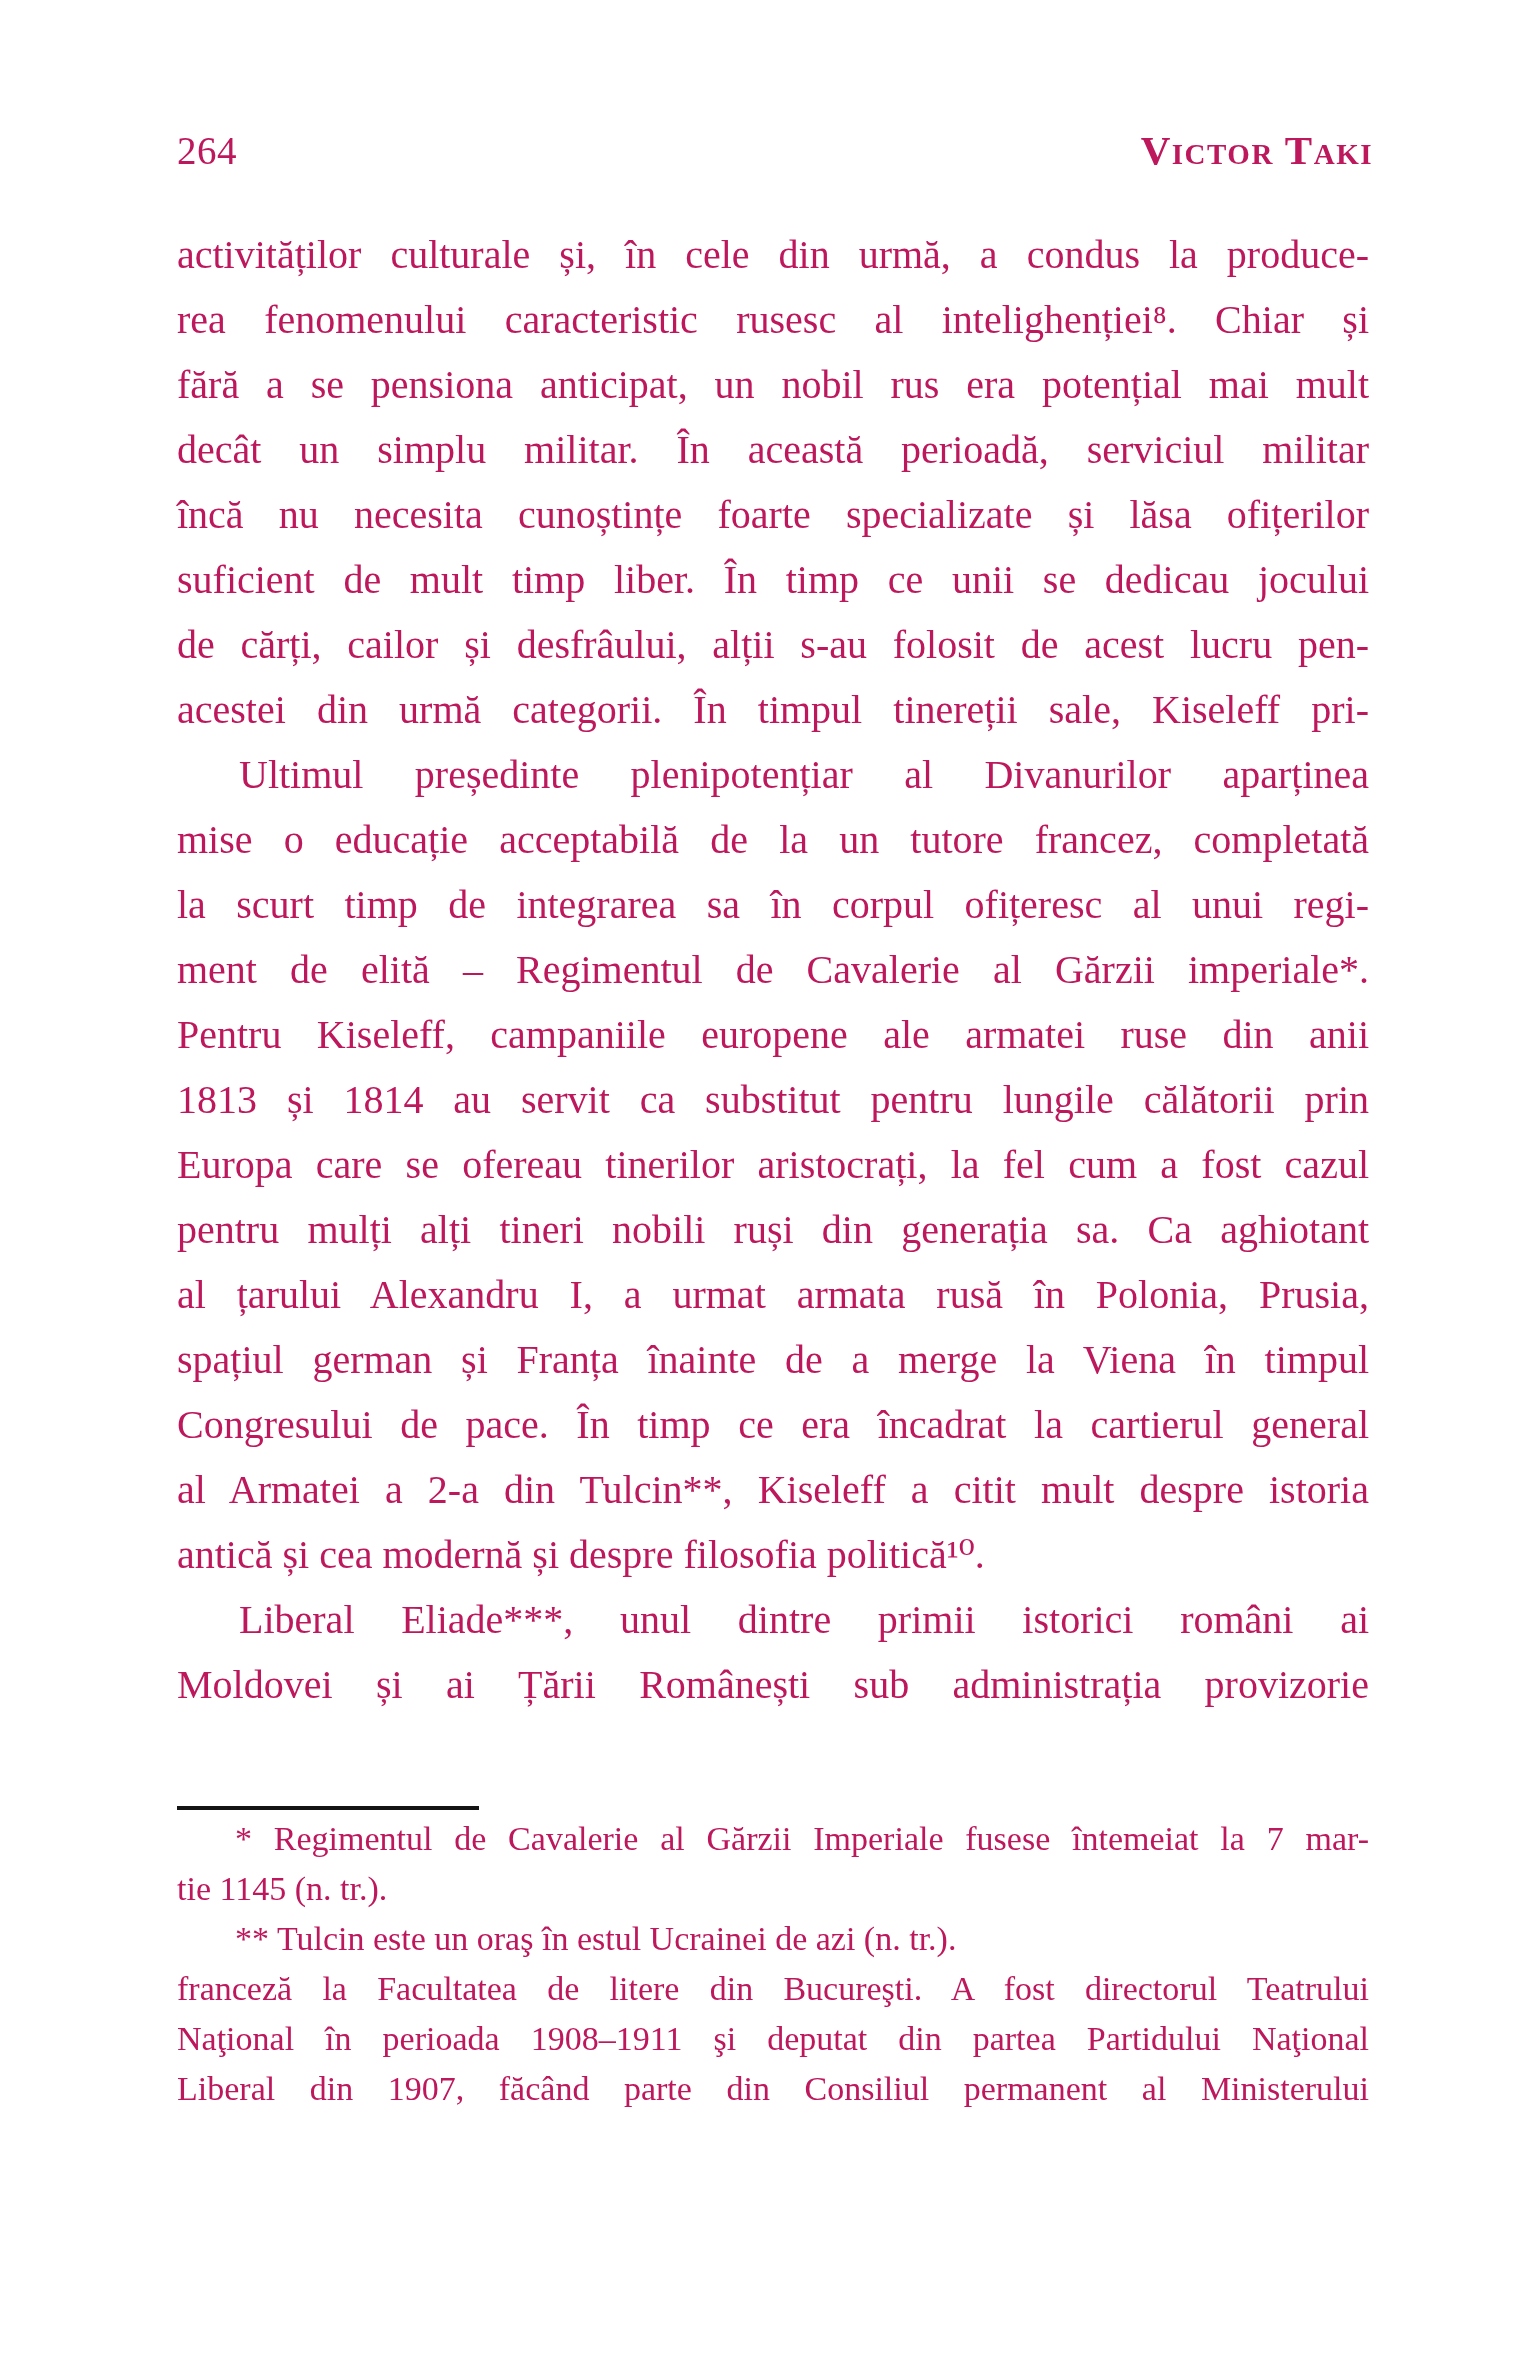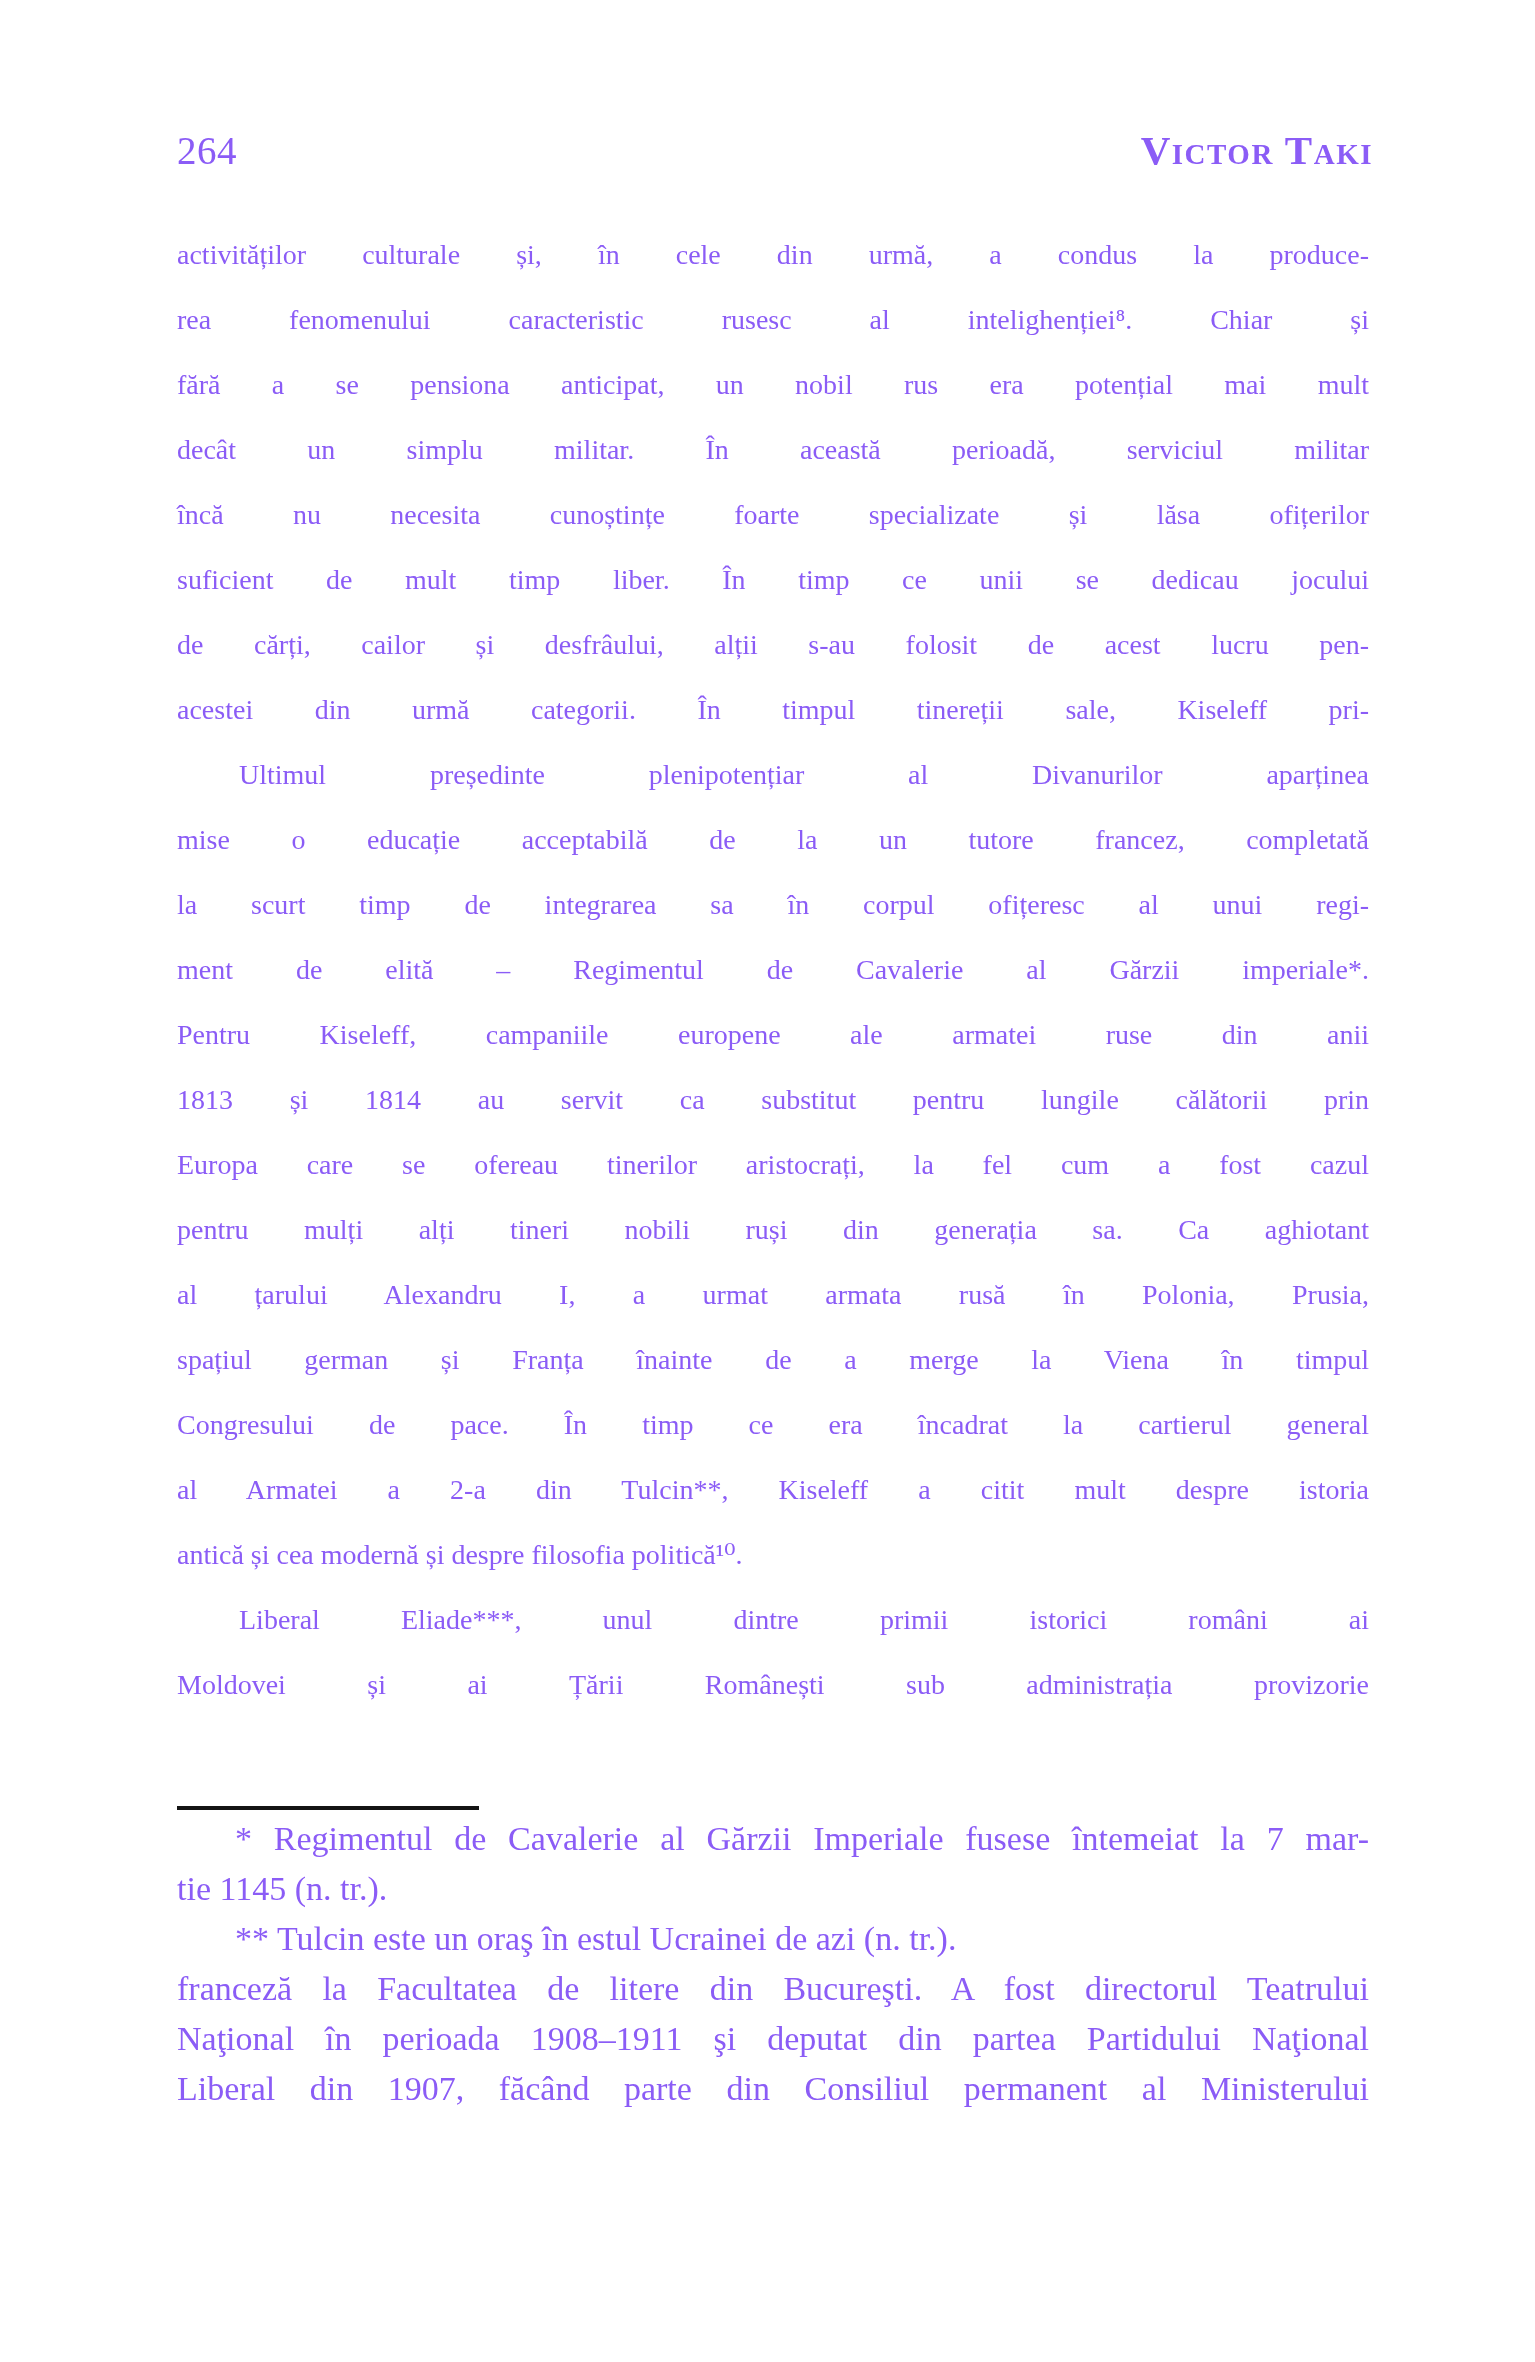--- a/index.html
+++ b/index.html
@@ -5,21 +5,21 @@
   html, body {
     margin: 0;
     padding: 0;
     background: #ffffff;
   }
   .page {
     position: relative;
     width: 1535px;
     height: 2362px;
     background: #ffffff;
-    color: #8b5cf6;
+    color: #be185d;
     font-family: "Liberation Serif", "DejaVu Serif", serif;
     overflow: hidden;
   }
   
   .running-header {
     position: absolute;
     top: 128px;
     left: 177px;
     width: 1192px;
     height: 48px;
@@ -41,21 +41,21 @@
     font-variant: small-caps;
     letter-spacing: 1.5px;
     font-weight: bold;
   }
   
   .body-text {
     position: absolute;
     top: 222px;
     left: 177px;
     width: 1192px;
-    font-size: 28px;
+    font-size: 40px;
     line-height: 65px;
   }
   .body-text .line { height: 65px; }
   
   .footnote-rule {
     position: absolute;
     top: 1806px;
     left: 177px;
     width: 302px;
     height: 4px;

